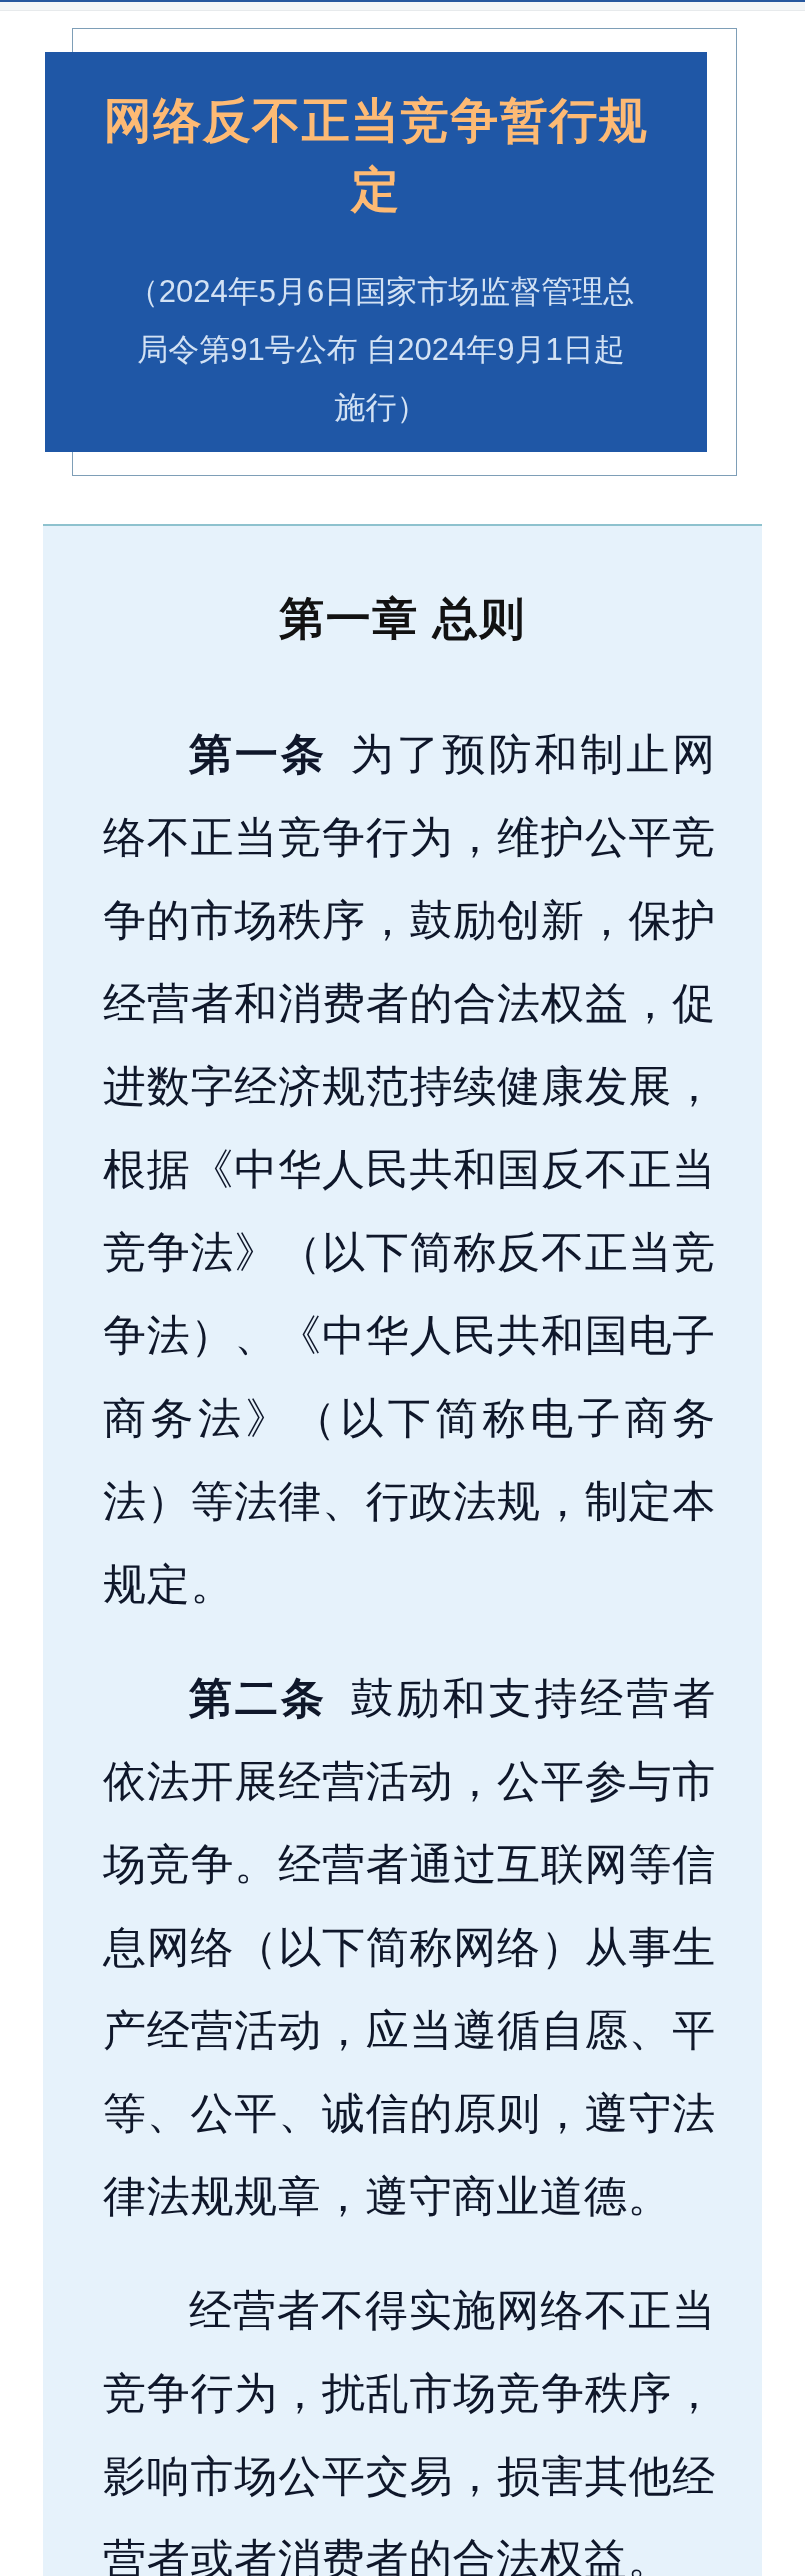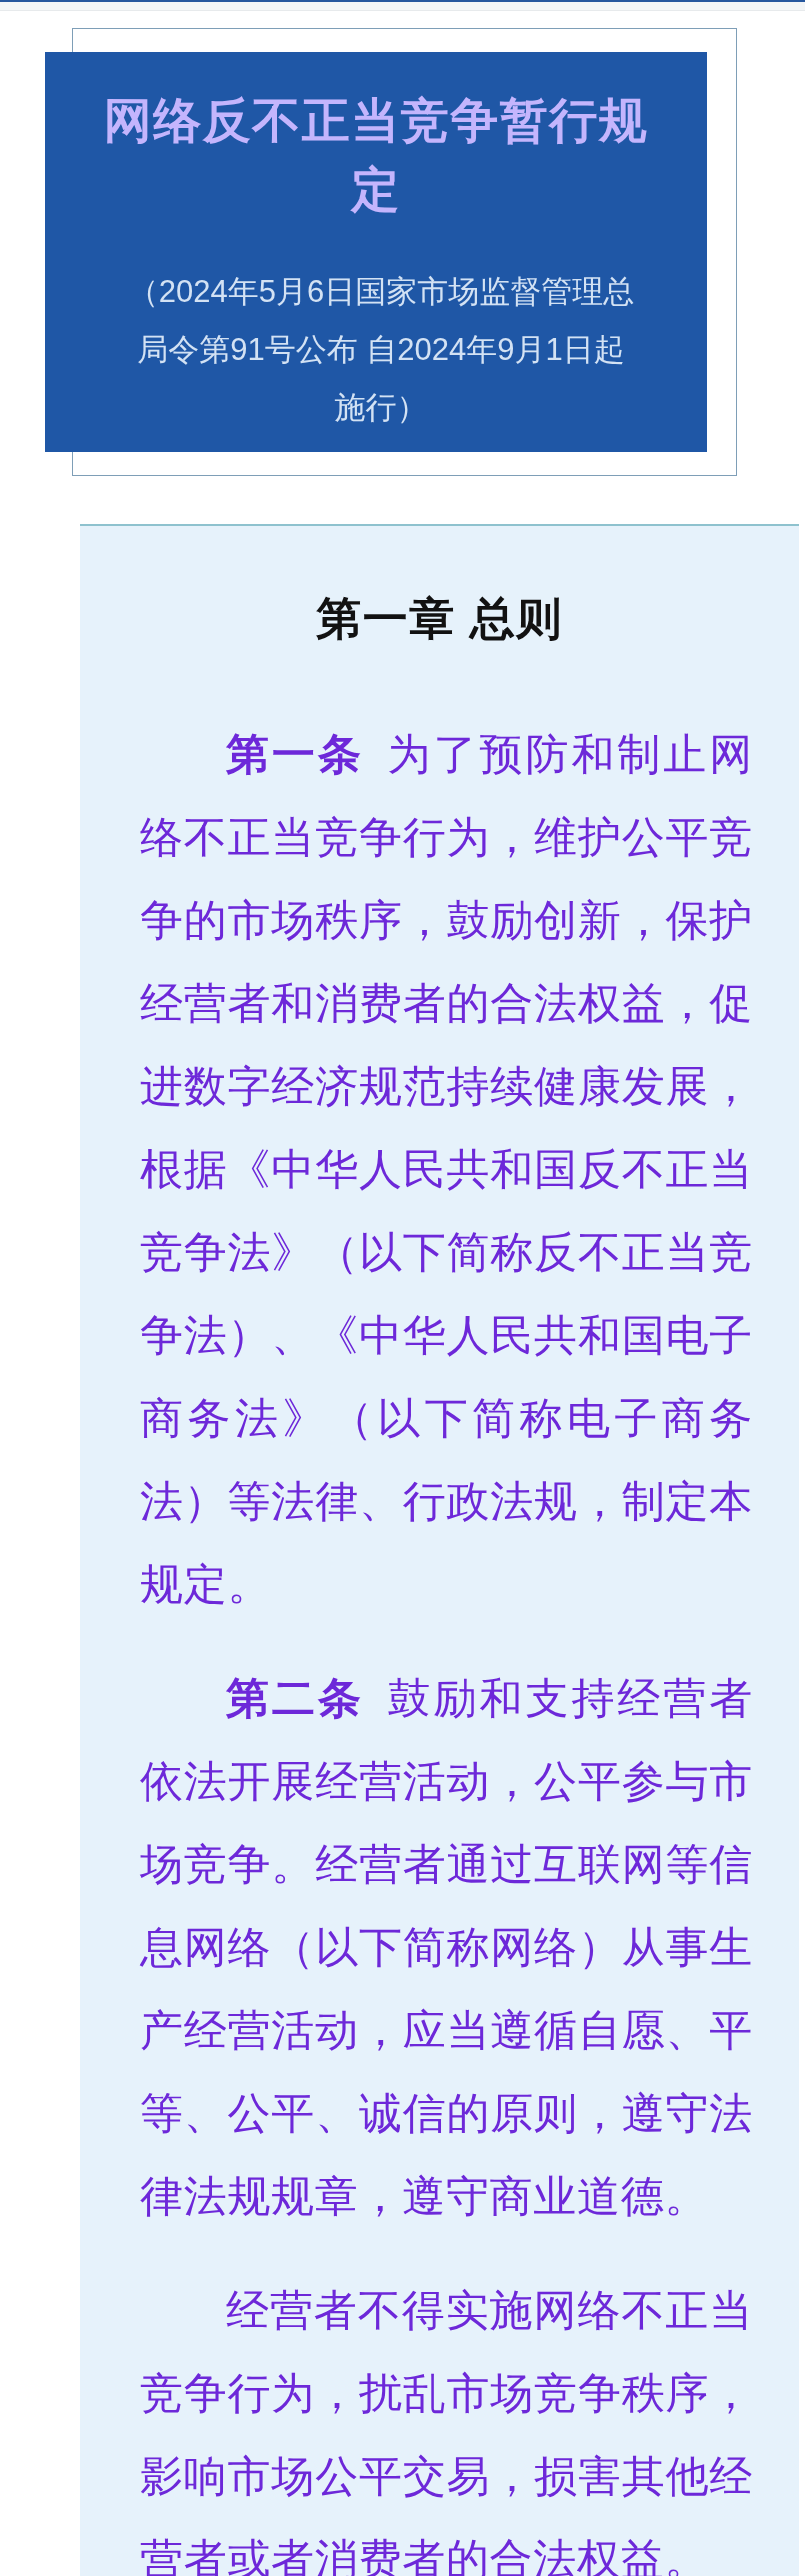--- a/index.html
+++ b/index.html
@@ -43,21 +43,21 @@
     box-sizing: border-box;
     background: #1f57a6;
   }
   .doc-title {
     margin: 0;
     padding: 34px 54px 0 54px;
     font-size: 48px;
     line-height: 69px;
     font-weight: 700;
     letter-spacing: 1.5px;
-    color: #c4b5fd;
+    color: #fdba74;
     text-align: center;
     word-break: break-all;
   }
   .doc-subtitle {
     margin: 39px 0 0 10px;
     padding: 0 69px;
     font-size: 31px;
     line-height: 58px;
     font-weight: 500;
     color: #d3e2f4;
@@ -65,37 +65,36 @@
     word-break: break-all;
   }
   .content-panel {
     position: absolute;
     left: 43px; top: 524px;
     width: 719px; height: 2052px;
     box-sizing: border-box;
     background: #e6f2fb;
     border-top: 2.2px solid #8ec2ce;
     overflow: hidden;
-    margin-left: 37px;
   }
   .chapter-heading {
     margin: 70px 0 0 0;
     font-size: 45px;
     line-height: 46px;
     font-weight: 700;
     color: #121212;
     text-align: center;
     letter-spacing: 1.5px;
   }
   .article {
     margin: 31px 46px 0 60px;
     font-size: 43px;
     line-height: 83px;
     font-weight: 500;
-    color: #6d28d9;
+    color: #0f172a;
     text-align: justify;
     text-indent: 2em;
     word-break: break-all;
     letter-spacing: 0.7px;
   }
   .article.first {
     margin-top: 71px;
   }
   .article-label {
     font-weight: 800;

